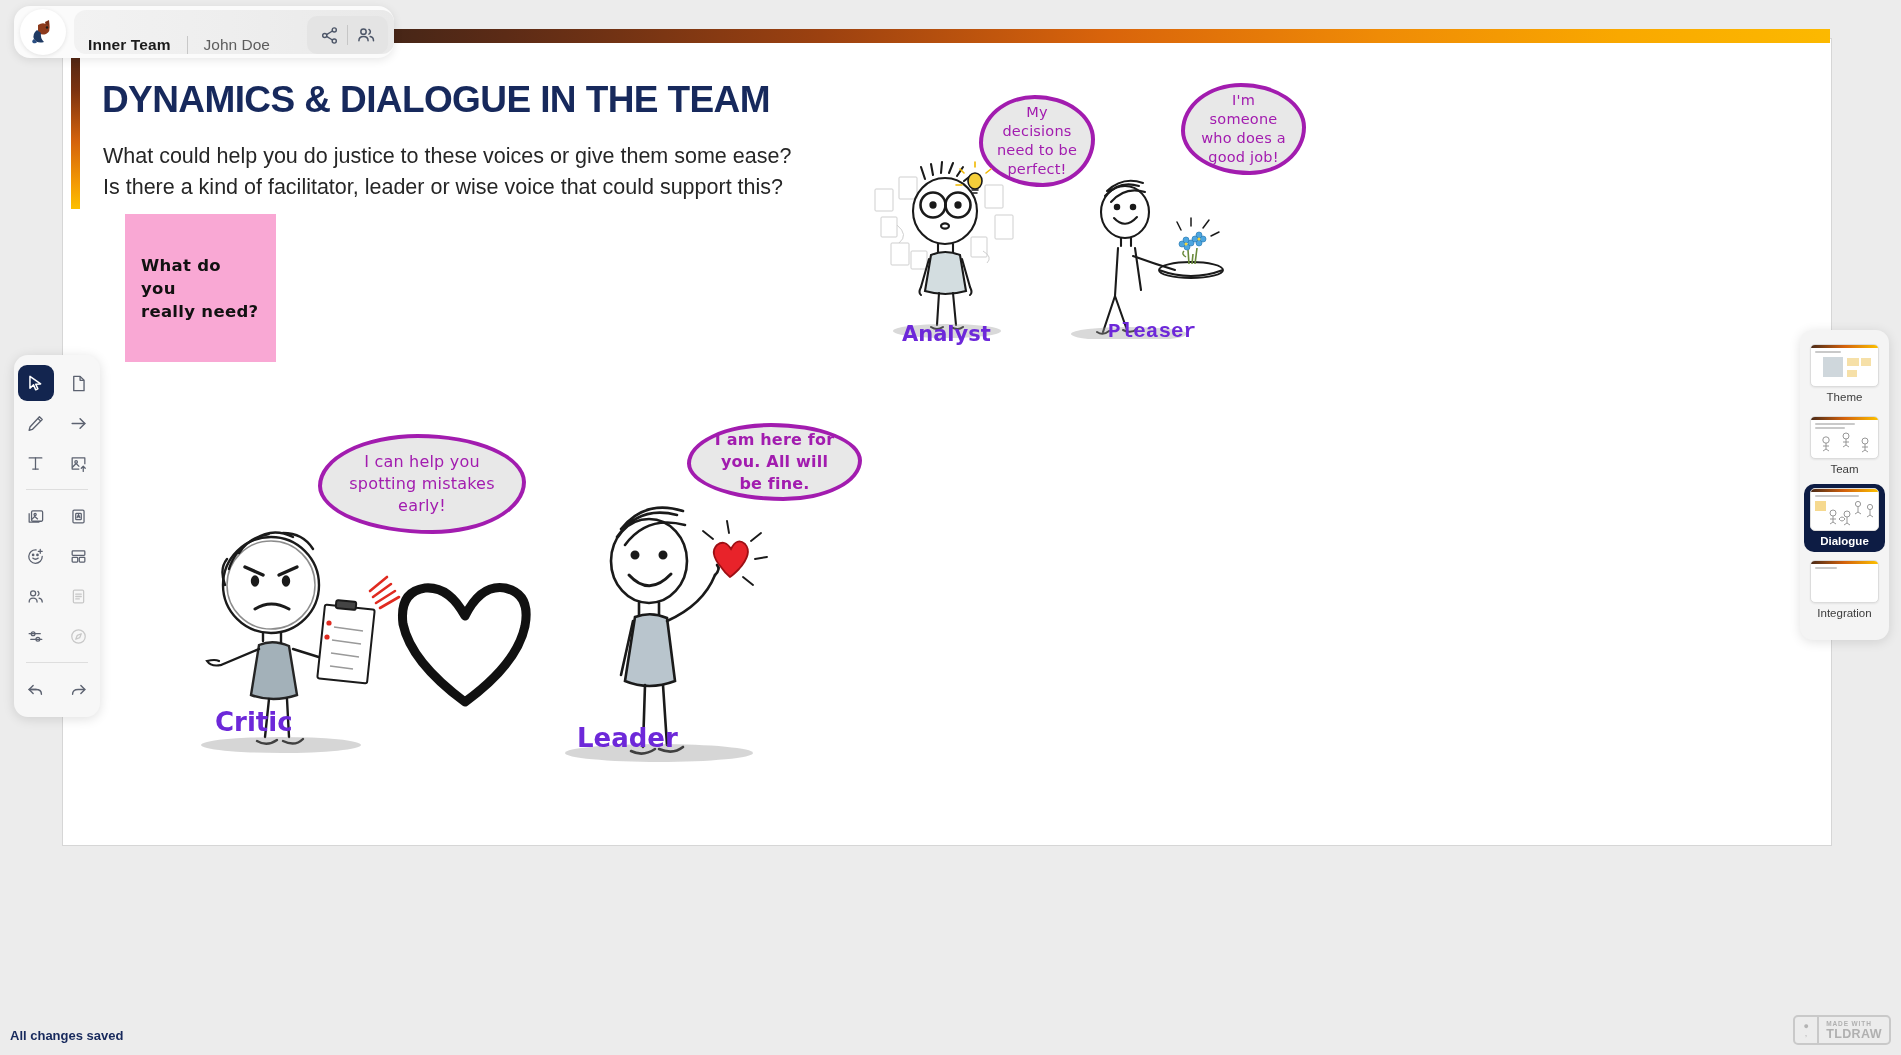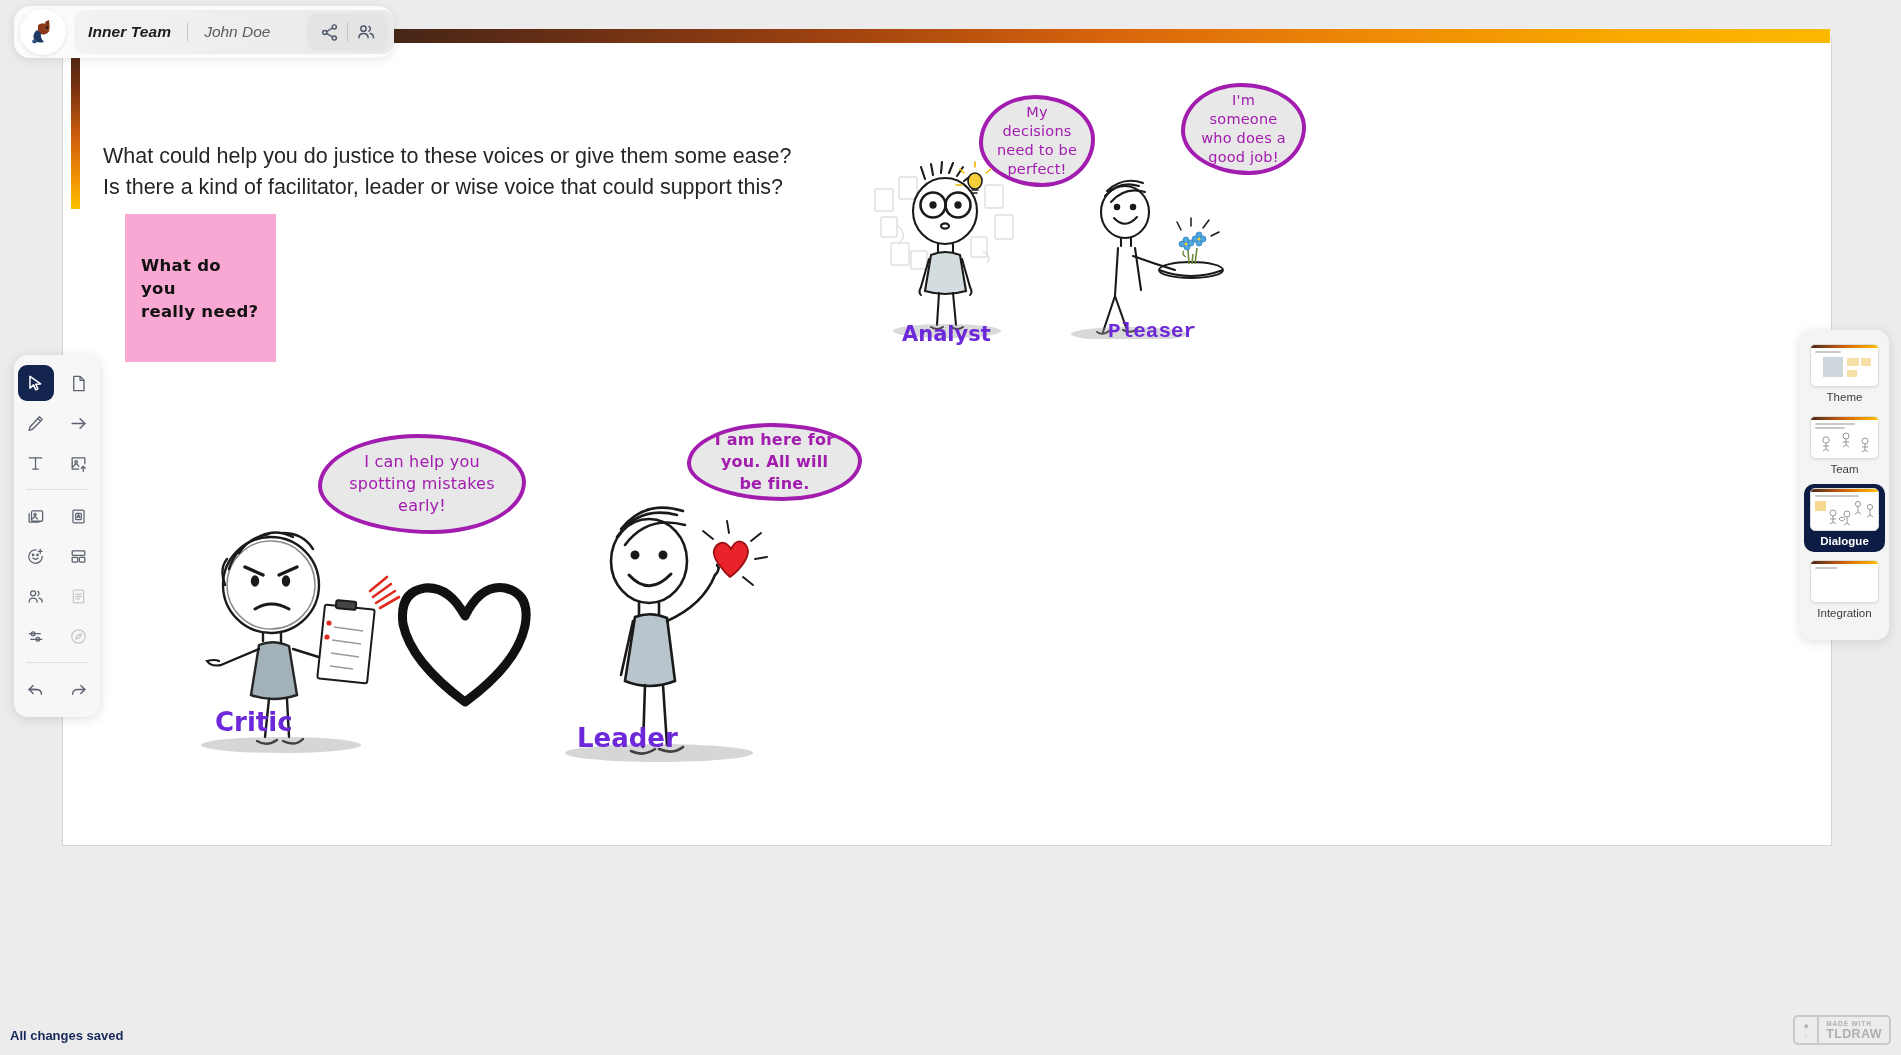--- a/index.html
+++ b/index.html
@@ -42,24 +42,23 @@
     box-shadow: 0 1px 4px rgba(0,0,0,0.10);
     flex: 0 0 auto;
   }
   .topbar-pill {
     margin-left: 8px;
     height: 44px;
     flex: 1 1 auto;
     background: linear-gradient(to right, #f2f2f2 0%, #ededed 60%, #e9e9e9 100%);
     border-radius: 12px;
     display: flex;
-    align-items: center;
+    align-items: flex-end;
     padding: 0 6px 0 14px;
     box-sizing: border-box;
-    font-style: italic;
   }
   .tb-title {
     font-size: 15.5px;
     color: #1b1b1b;
     font-weight: 600;
     letter-spacing: .1px;
     white-space: nowrap;
   }
   .tb-sep {
     width: 1px; height: 18px; background: #c8c8c8; margin: 0 16px;
@@ -324,20 +323,21 @@
         </div>
       </div>
     </div>
   </div>
 
   <div class="top-strip"></div>
 
   <div class="slide">
     <div class="left-accent"></div>
 
+    <div class="slide-title">DYNAMICS &amp; DIALOGUE IN THE TEAM</div>
     <div class="slide-sub">
       <div>What could help you do justice to these voices or give them some ease?</div>
       <div>Is there a kind of facilitator, leader or wise voice that could support this?</div>
     </div>
 
     <div class="sticky">
       <div class="sticky-text">
         <div>What do you</div>
         <div>really need?</div>
       </div>

